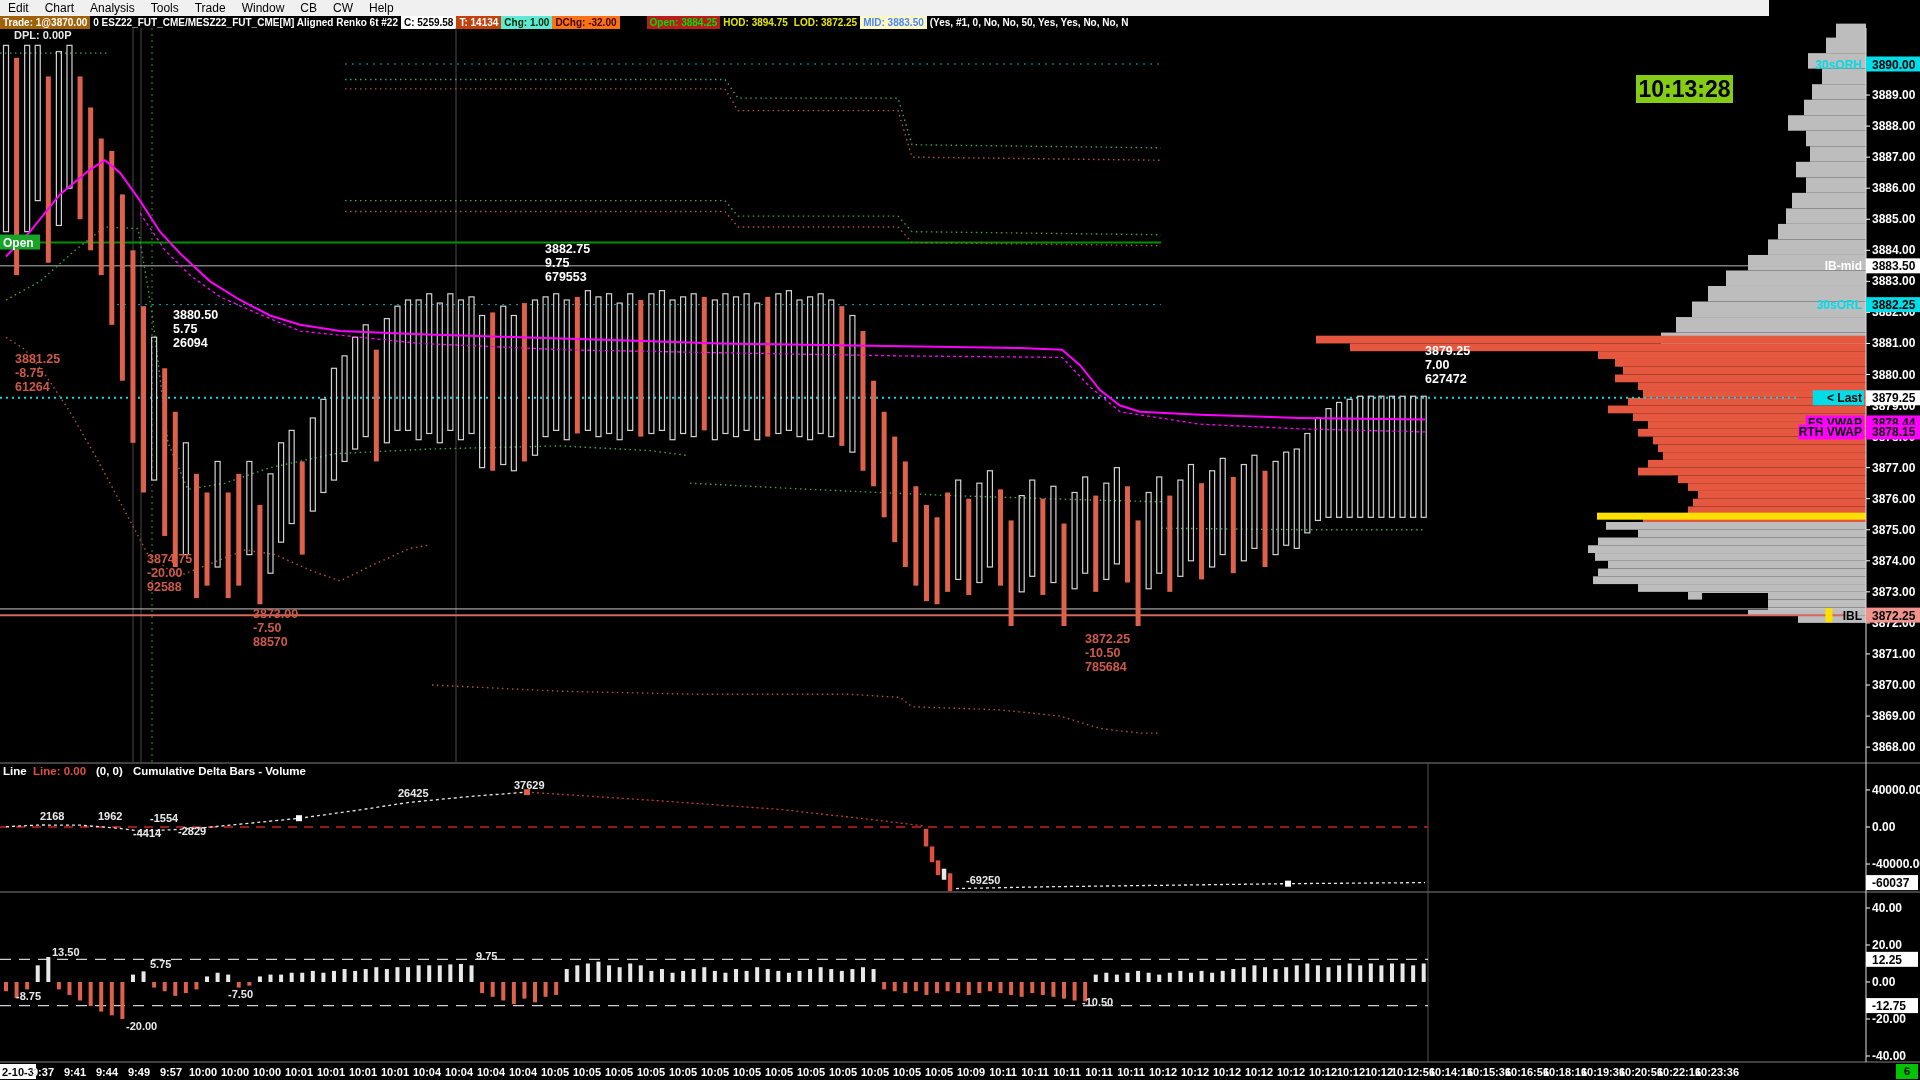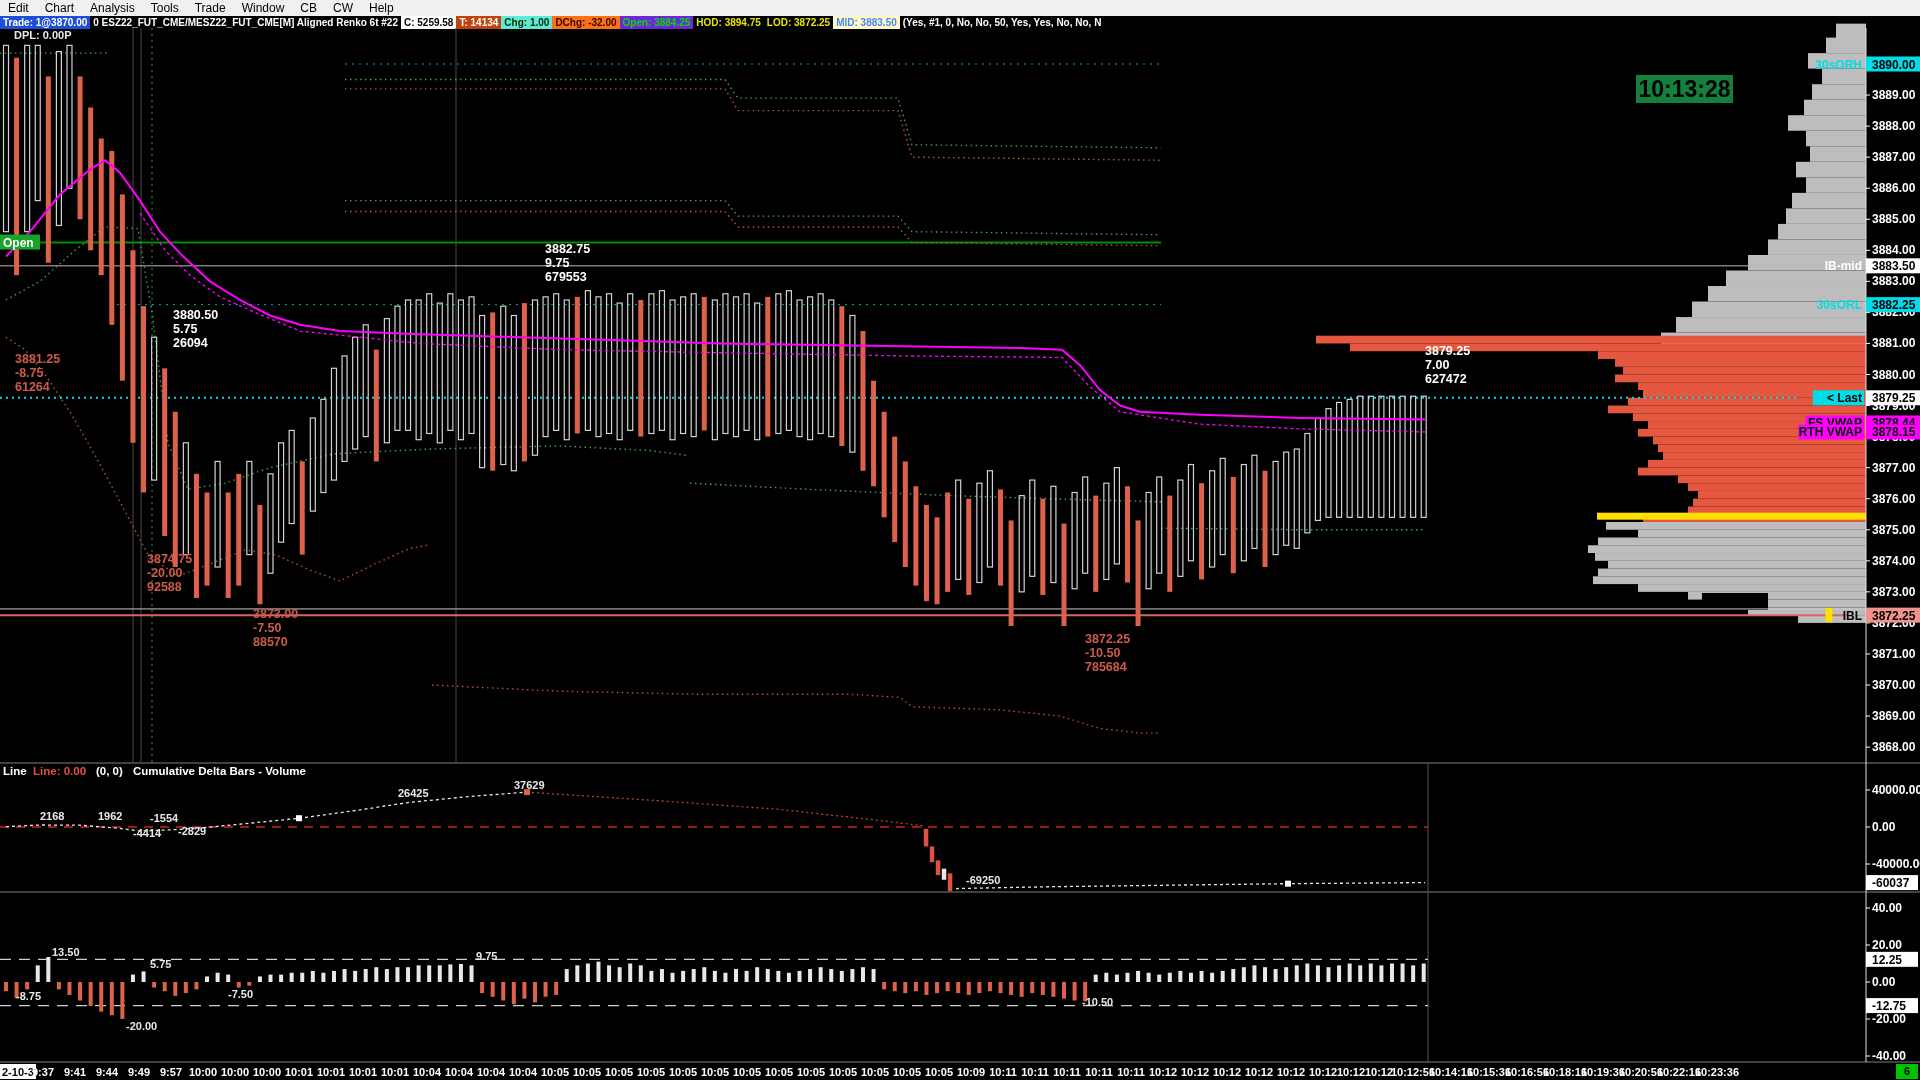--- a/index.html
+++ b/index.html
@@ -1,42 +1,42 @@
 <!DOCTYPE html>
 <html><head>
 <meta charset="utf-8">
 <style>
   html,body{margin:0;padding:0;background:#000;width:1920px;height:1080px;overflow:hidden;
     font-family:"Liberation Sans",sans-serif;position:relative;}
-  #menubar{position:absolute;left:0;top:0;width:1920px;height:16px;background:#f0f0f0;
+  #menubar{position:absolute;left:0;top:0;width:1769px;height:16px;background:#f0f0f0;
     font-size:12px;color:#000;line-height:16px;white-space:nowrap;}
   #menubar span{display:inline-block;padding:0 8px;cursor:default;}
   #statusbar{position:absolute;left:0;top:16px;width:1920px;height:13px;background:#000;
     display:flex;align-items:stretch;font-size:10px;font-weight:bold;line-height:13px;white-space:nowrap;overflow:hidden;}
   #statusbar span{display:inline-block;padding:0 3px;}
   #dpl{position:absolute;left:2px;top:29px;font-size:11px;font-weight:bold;color:#e8e8e8;z-index:5;margin-left:12px;}
   #chart{position:absolute;left:0;top:0;}
-  #clock{position:absolute;left:1636px;top:75px;width:97px;height:28px;background:#15803d;
+  #clock{position:absolute;left:1636px;top:75px;width:97px;height:28px;background:#84cc16;
     color:#000;font-size:23px;font-weight:bold;text-align:center;line-height:28px;z-index:6;}
   #badge6{position:absolute;left:1896px;top:1064px;width:22px;height:15px;background:#00c400;
     color:#000;font-size:11px;font-weight:bold;text-align:center;line-height:15px;z-index:6;}
   svg text{font-family:"Liberation Sans",sans-serif;}
 </style>
 </head>
 <body>
 
 <div id="menubar"><span>Edit</span><span>Chart</span><span>Analysis</span><span>Tools</span><span>Trade</span><span>Window</span><span>CB</span><span>CW</span><span>Help</span></div>
 <div id="statusbar">
-    <span style="background: #1d4ed8; color: rgb(255, 255, 255); text-align: center;">Trade: 1@3870.00</span>
+    <span style="background: #a16207; color: rgb(255, 255, 255); text-align: center;">Trade: 1@3870.00</span>
     <span style="background: rgb(0, 0, 0); color: rgb(255, 255, 255);">0 ESZ22_FUT_CME/MESZ22_FUT_CME[M]  Aligned Renko 6t  #22</span>
     <span style="background: rgb(255, 255, 255); color: rgb(0, 0, 0);">C: 5259.58</span>
     <span style="background: #c2410c; color: rgb(255, 255, 255);">T: 14134</span>
     <span style="background: #5eead4; color: rgb(10, 42, 0);">Chg: 1.00</span>
     <span style="background: #f97316; color: rgb(64, 0, 0);">DChg: -32.00</span>
-    <span style="background: #6d28d9; color: rgb(0, 221, 0);">Open: 3884.25</span>
+    <span style="background: #b91c1c; color: rgb(0, 221, 0); margin-left: 27px;">Open: 3884.25</span>
     <span style="background: rgb(0, 0, 0); color: rgb(230, 230, 0);">HOD: 3894.75</span>
     <span style="background: rgb(0, 0, 0); color: rgb(230, 230, 0);">LOD: 3872.25</span>
     <span style="background: #fef9c3; color: rgb(74, 134, 255);">MID: 3883.50</span>
     <span style="background: rgb(0, 0, 0); color: rgb(255, 255, 255);">(Yes, #1, 0, No, No, 50, Yes, Yes, No, No, N</span>
   </div>
 <div id="dpl">DPL: 0.00P</div>
 <svg id="chart" width="1920" height="1080">
     <g>
       <line x1="133" y1="28" x2="133" y2="762" stroke="#4a4a4a" stroke-width="1"></line>
       <line x1="141" y1="28" x2="141" y2="762" stroke="#4a4a4a" stroke-width="1"></line>

